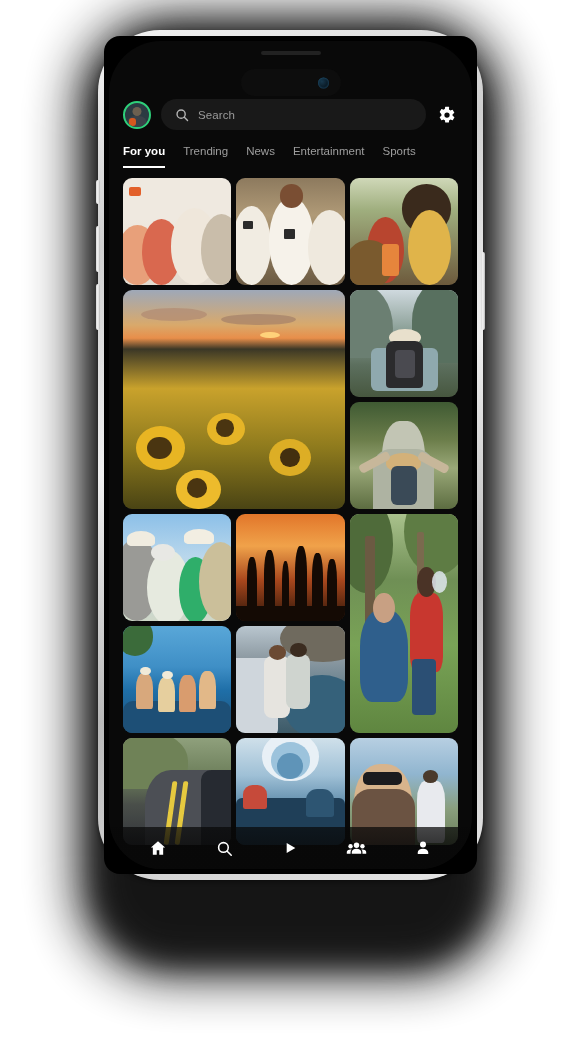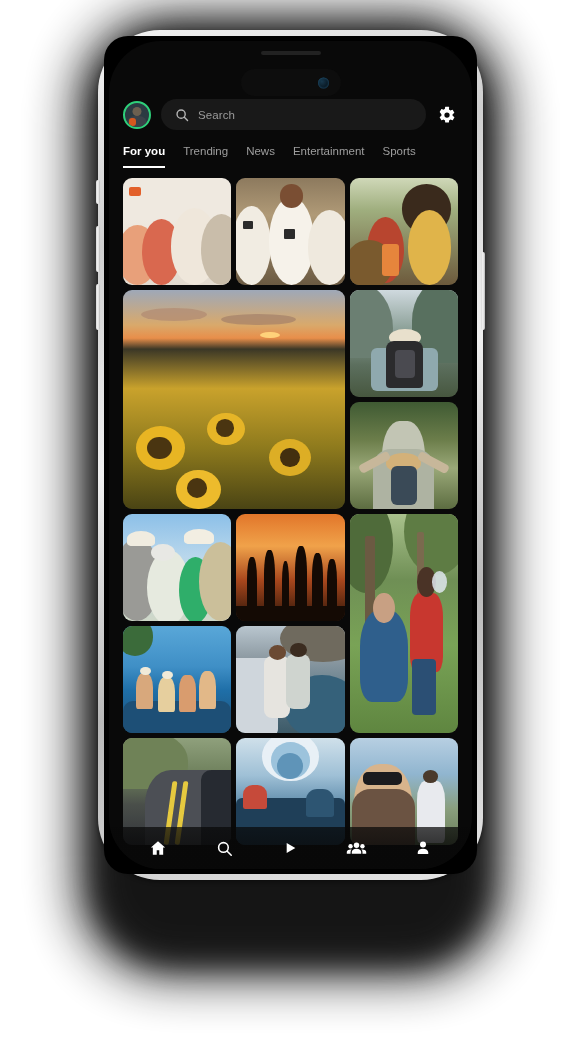--- a/index.html
+++ b/index.html
@@ -35,21 +35,21 @@
     position:absolute;
     left:98px;top:30px;
     width:385px;height:850px;
     border-radius:62px;
     background:linear-gradient(160deg,#f2f2f2 0%,#cfcfcf 22%,#efefef 45%,#b9b9b9 70%,#e6e6e6 100%);
     box-shadow:0 2px 4px rgba(0,0,0,.4);
   }
   .phone-inner{
     position:absolute;
     left:6px;top:6px;right:6px;bottom:6px;
-    border-radius:24px;
+    border-radius:16px;
     background:#000;
   }
   .screen{
     position:absolute;
     left:5px;top:5px;right:5px;bottom:5px;
     border-radius:52px;
     background:#090909;
     overflow:hidden;
   }
 

